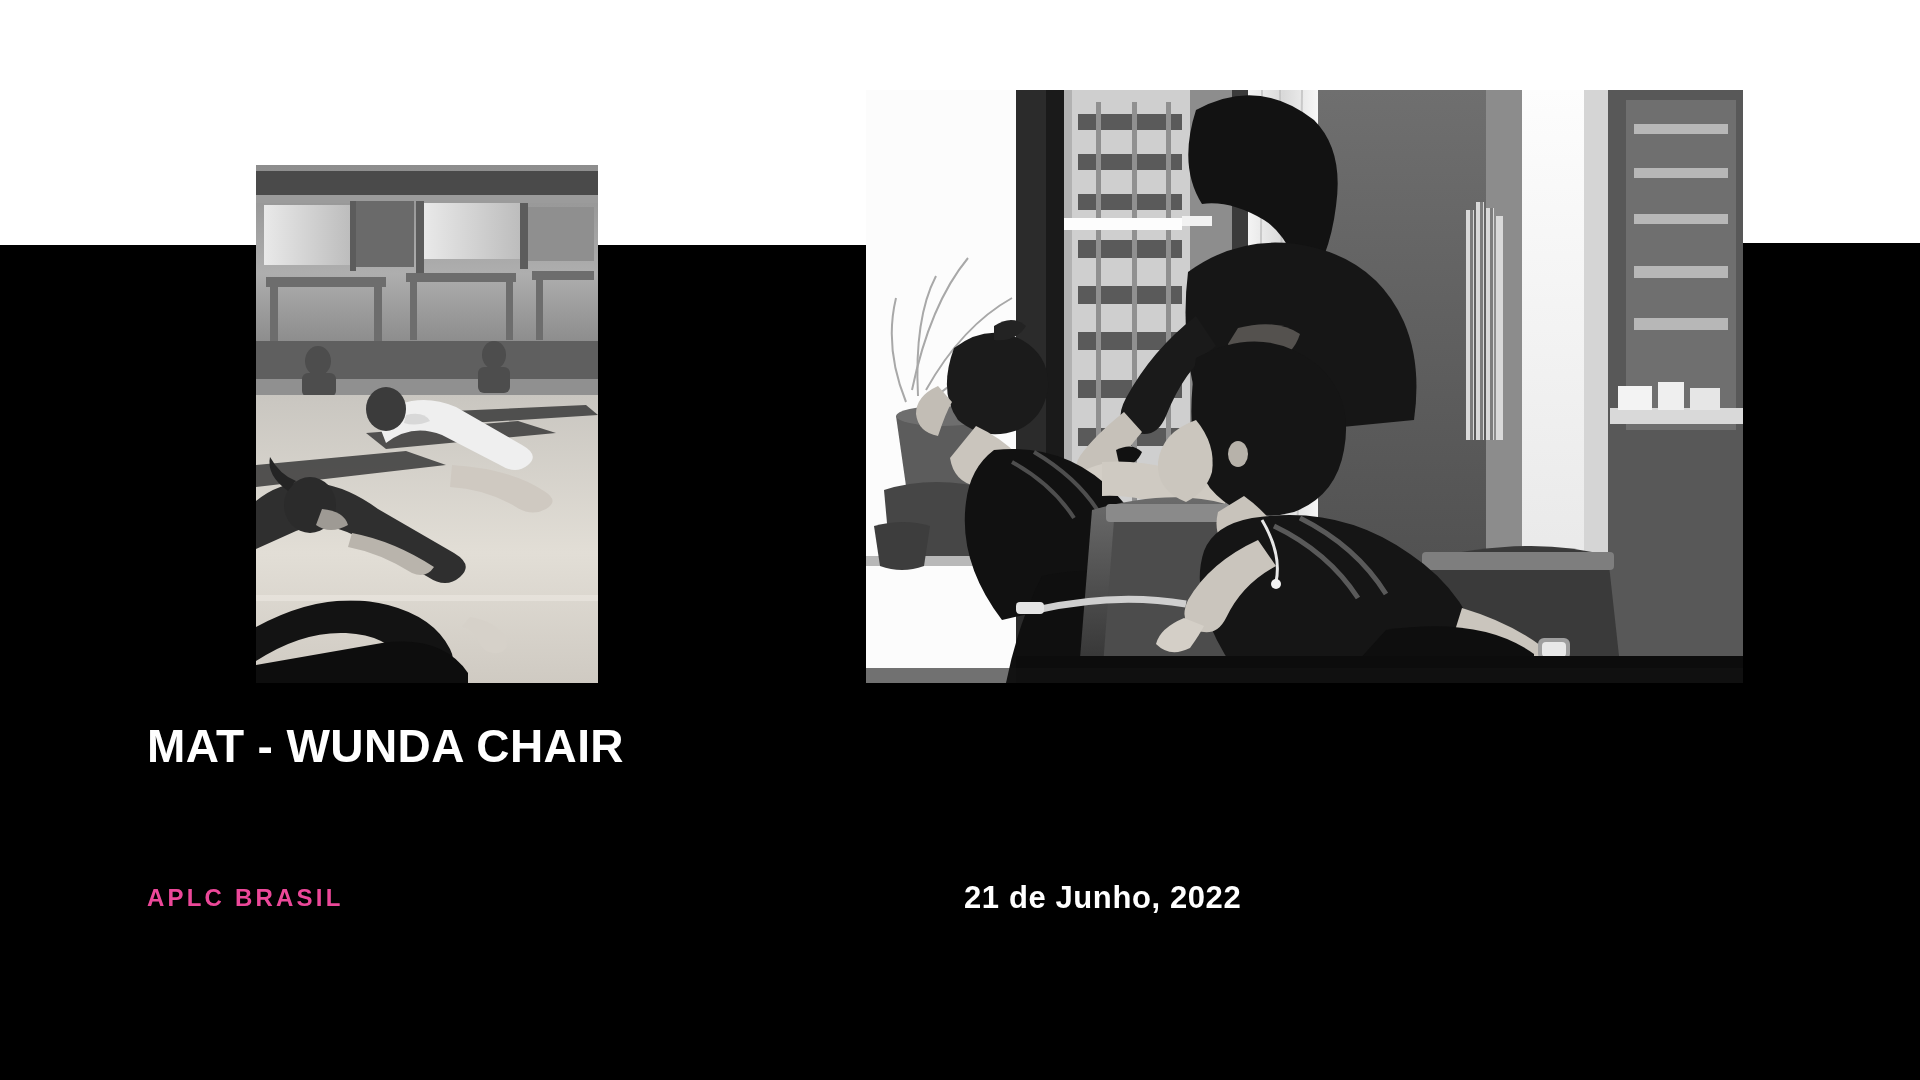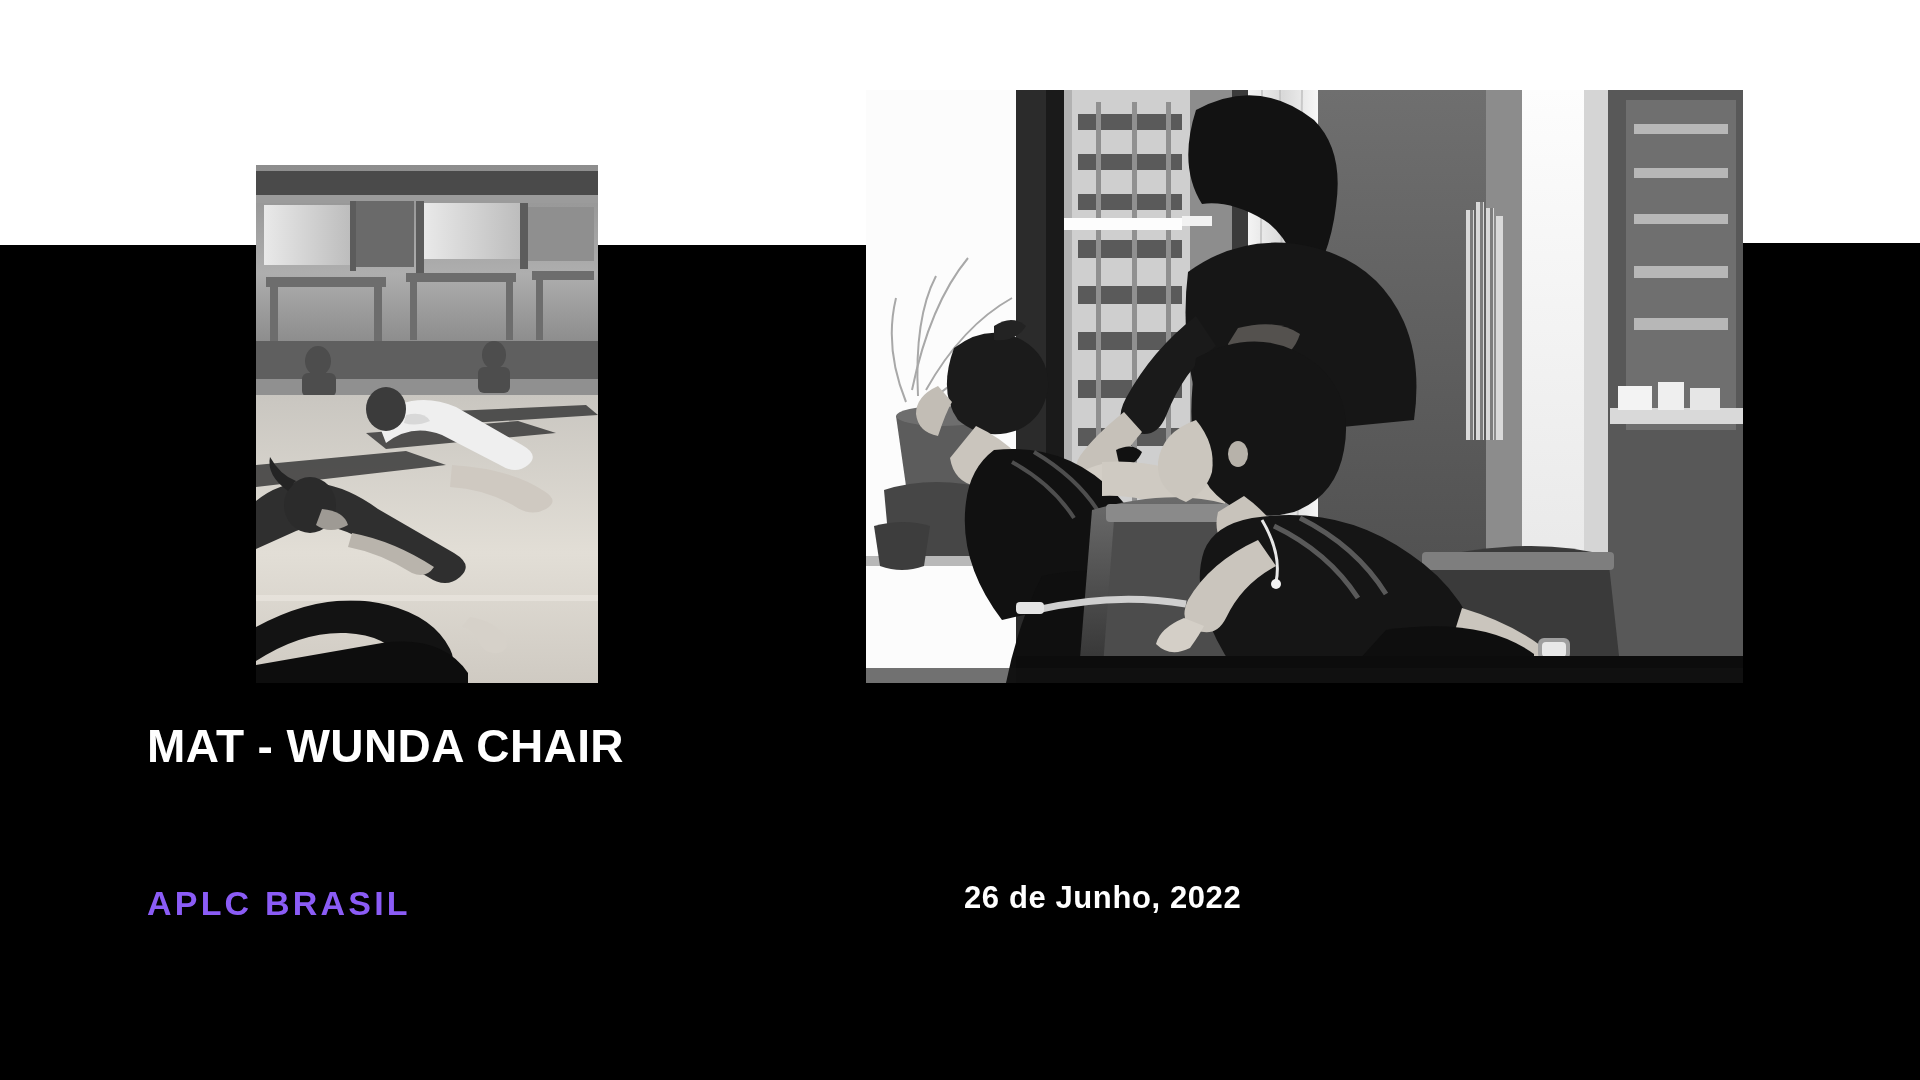--- a/index.html
+++ b/index.html
@@ -58,22 +58,22 @@
     position: absolute;
     left: 147px;
     top: 884px;
     width: 1160px;
     height: 40px;
   }
   #org-name {
     position: absolute;
     left: 0;
     top: 0;
-    color: #8b5cf6;
-    font-size: 34px;
+    color: #ec4899;
+    font-size: 24px;
     font-weight: 700;
     letter-spacing: 3.2px;
     white-space: nowrap;
   }
   #event-date {
     position: absolute;
     left: 817px;
     top: -4px;
     color: #ffffff;
     font-size: 31px;
@@ -379,16 +379,16 @@
       <rect x="0" y="578" width="877" height="15" fill="#141414" opacity="0.6"></rect>
     </svg>
   </div>
 
   <div id="headline">
     <span class="hl-line">MAT - WUNDA CHAIR</span>
   </div>
 
   <div id="meta-row">
     <span id="org-name">APLC BRASIL</span>
-    <span id="event-date">26 de Junho, 2022</span>
+    <span id="event-date">21 de Junho, 2022</span>
   </div>
 
 </div>
 
 </body></html>

